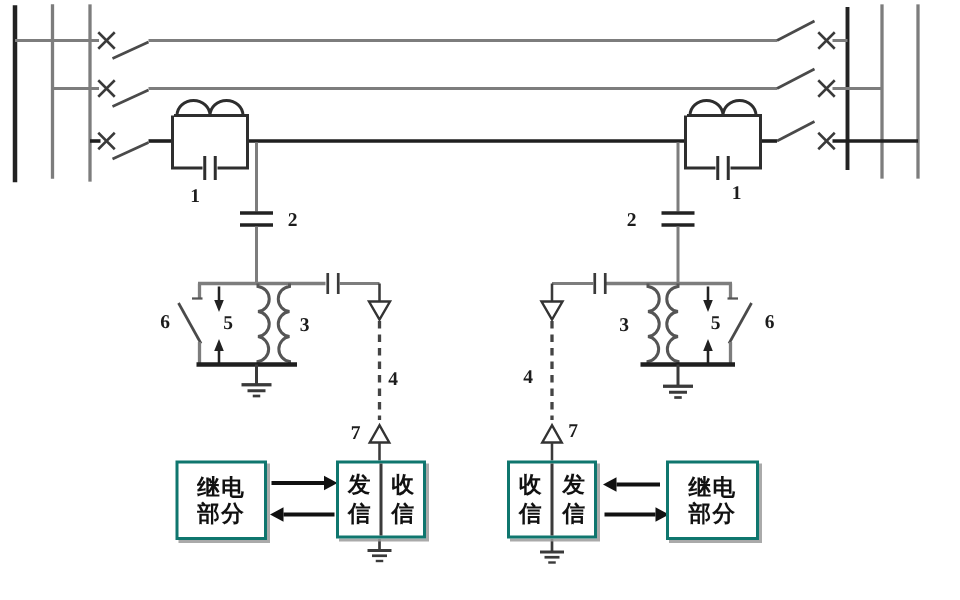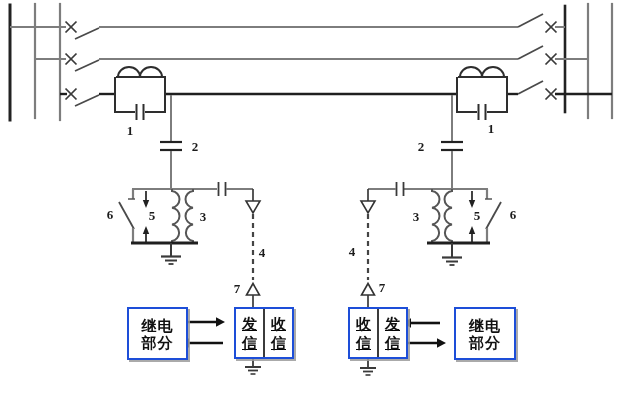--- a/index.html
+++ b/index.html
@@ -9,28 +9,28 @@
   }
   #circuit-svg{position:absolute;left:0;top:0;}
   .num{
     position:absolute;transform:translate(-50%,-50%);
     font-family:"Liberation Serif","DejaVu Serif",serif;
     font-size:13px;font-weight:bold;color:#1c1c1c;line-height:1;
     white-space:nowrap;
   }
   .cnbox{
     position:absolute;box-sizing:border-box;background:#ffffff;
-    border:2px solid #1d4ed8;box-shadow:2px 2px 0 rgba(155,155,155,.85);
-    display:flex;align-items:center;justify-content:center;margin-left:10px;
+    border:2px solid #0f766e;box-shadow:2px 2px 0 rgba(155,155,155,.85);
+    display:flex;align-items:center;justify-content:center;
   }
   .cnbox .wrap2{
     width:34px;text-align:center;word-break:break-all;
     font-size:15px;font-weight:bold;color:#111;line-height:17px;letter-spacing:1px;
   }
-  .cells{display:flex;width:100%;height:100%;text-decoration:underline;}
+  .cells{display:flex;width:100%;height:100%;}
   .cell{flex:1;display:flex;align-items:center;justify-content:center;}
   .cell.divided{border-right:2px solid #3b3b3b;}
   .vtext{
     width:16px;text-align:center;word-break:break-all;
     font-size:15px;font-weight:bold;color:#111;line-height:19px;
   }
 </style>
 </head>
 <body>
 

